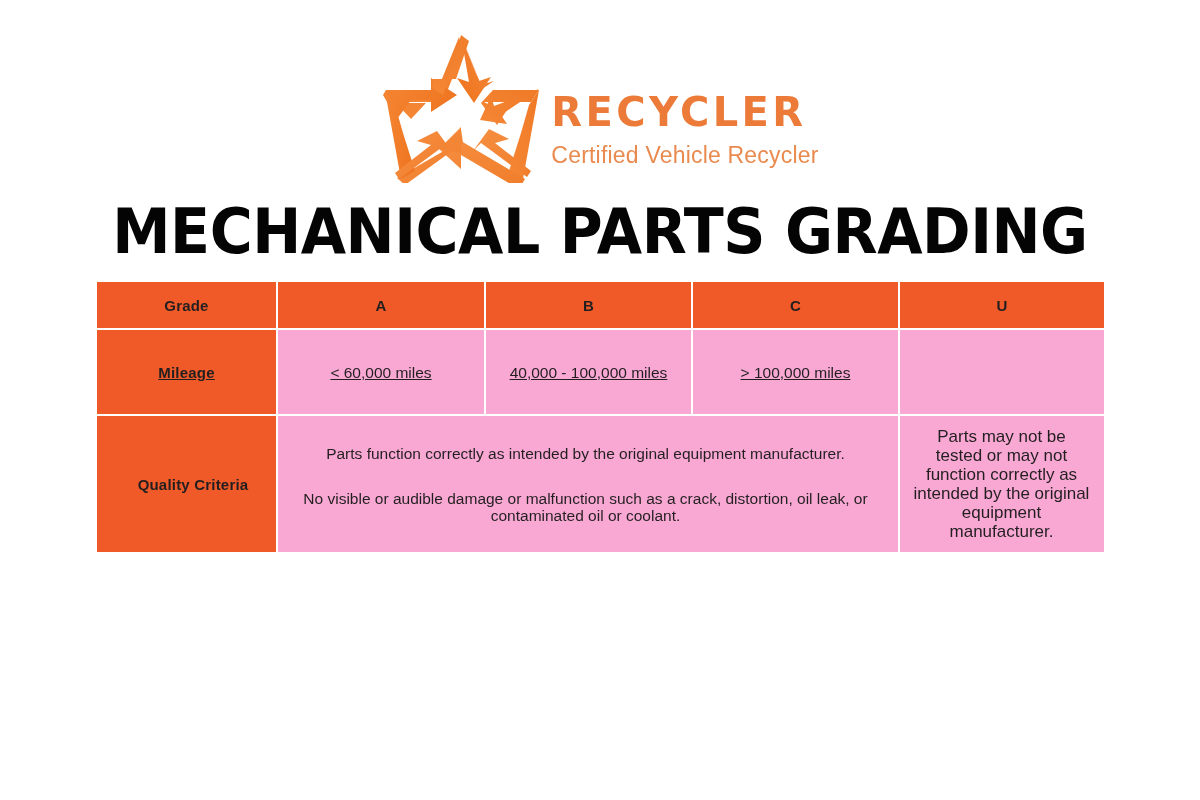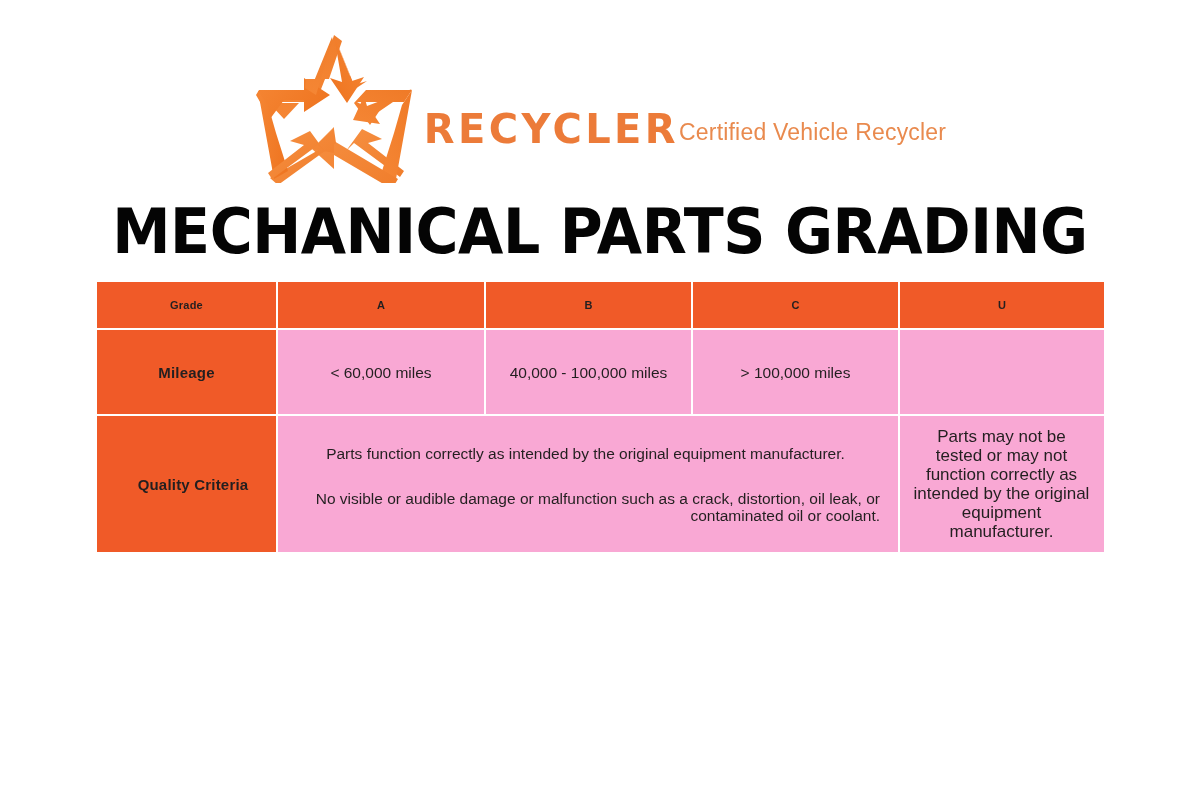--- a/index.html
+++ b/index.html
@@ -31,21 +31,21 @@
     align-items: center;
     gap: 8px;
   }
   #logo-mark {
     width: 162px;
     height: 150px;
     flex: 0 0 auto;
   }
   #logo-words {
     display: flex;
-    flex-direction: row;
+    flex-direction: column;
     justify-content: center;
     padding-top: 42px;
   }
   #logo-wordmark {
     font-family: "DejaVu Sans", sans-serif;
     font-size: 40px;
     font-weight: bold;
     letter-spacing: 3.4px;
     color: #ec7b39;
     line-height: 1;
@@ -91,55 +91,55 @@
   #grading-table td {
     border: 2px solid #ffffff;
     padding: 0;
     vertical-align: middle;
     color: #231f20;
   }
   #grading-table tr.header-row td {
     background: #f05a28;
     height: 46px;
     text-align: center;
-    font-size: 11px;
+    font-size: 15px;
     font-weight: bold;
     letter-spacing: 0.2px;
   }
   #grading-table td.label-cell {
     background: #f05a28;
     text-align: center;
     font-size: 15px;
     font-weight: bold;
     letter-spacing: 0.2px;
   }
   #grading-table td.body-cell {
     background: #f9a8d4;
     text-align: center;
     font-size: 15.5px;
     font-weight: normal;
     line-height: 17px;
   }
   #grading-table tr.mileage-row td {
     height: 84px;
+    text-decoration: underline;
   }
   #grading-table tr.quality-row td {
     height: 136px;
     padding-left: 13px;
   }
   #grading-table td.criteria-cell {
     padding: 0 18px;
     line-height: 17px;
   }
   #grading-table td.criteria-cell p {
     margin: 0;
   }
   #grading-table td.criteria-cell p + p {
     margin-top: 28px;
-    text-align: right;
   }
   #grading-table td.unknown-cell {
     padding: 0 14px;
     font-size: 17px;
     line-height: 19px;
   }
   
   col.c-grade { width: 181px; }
   col.c-a     { width: 208px; }
   col.c-b     { width: 207px; }

